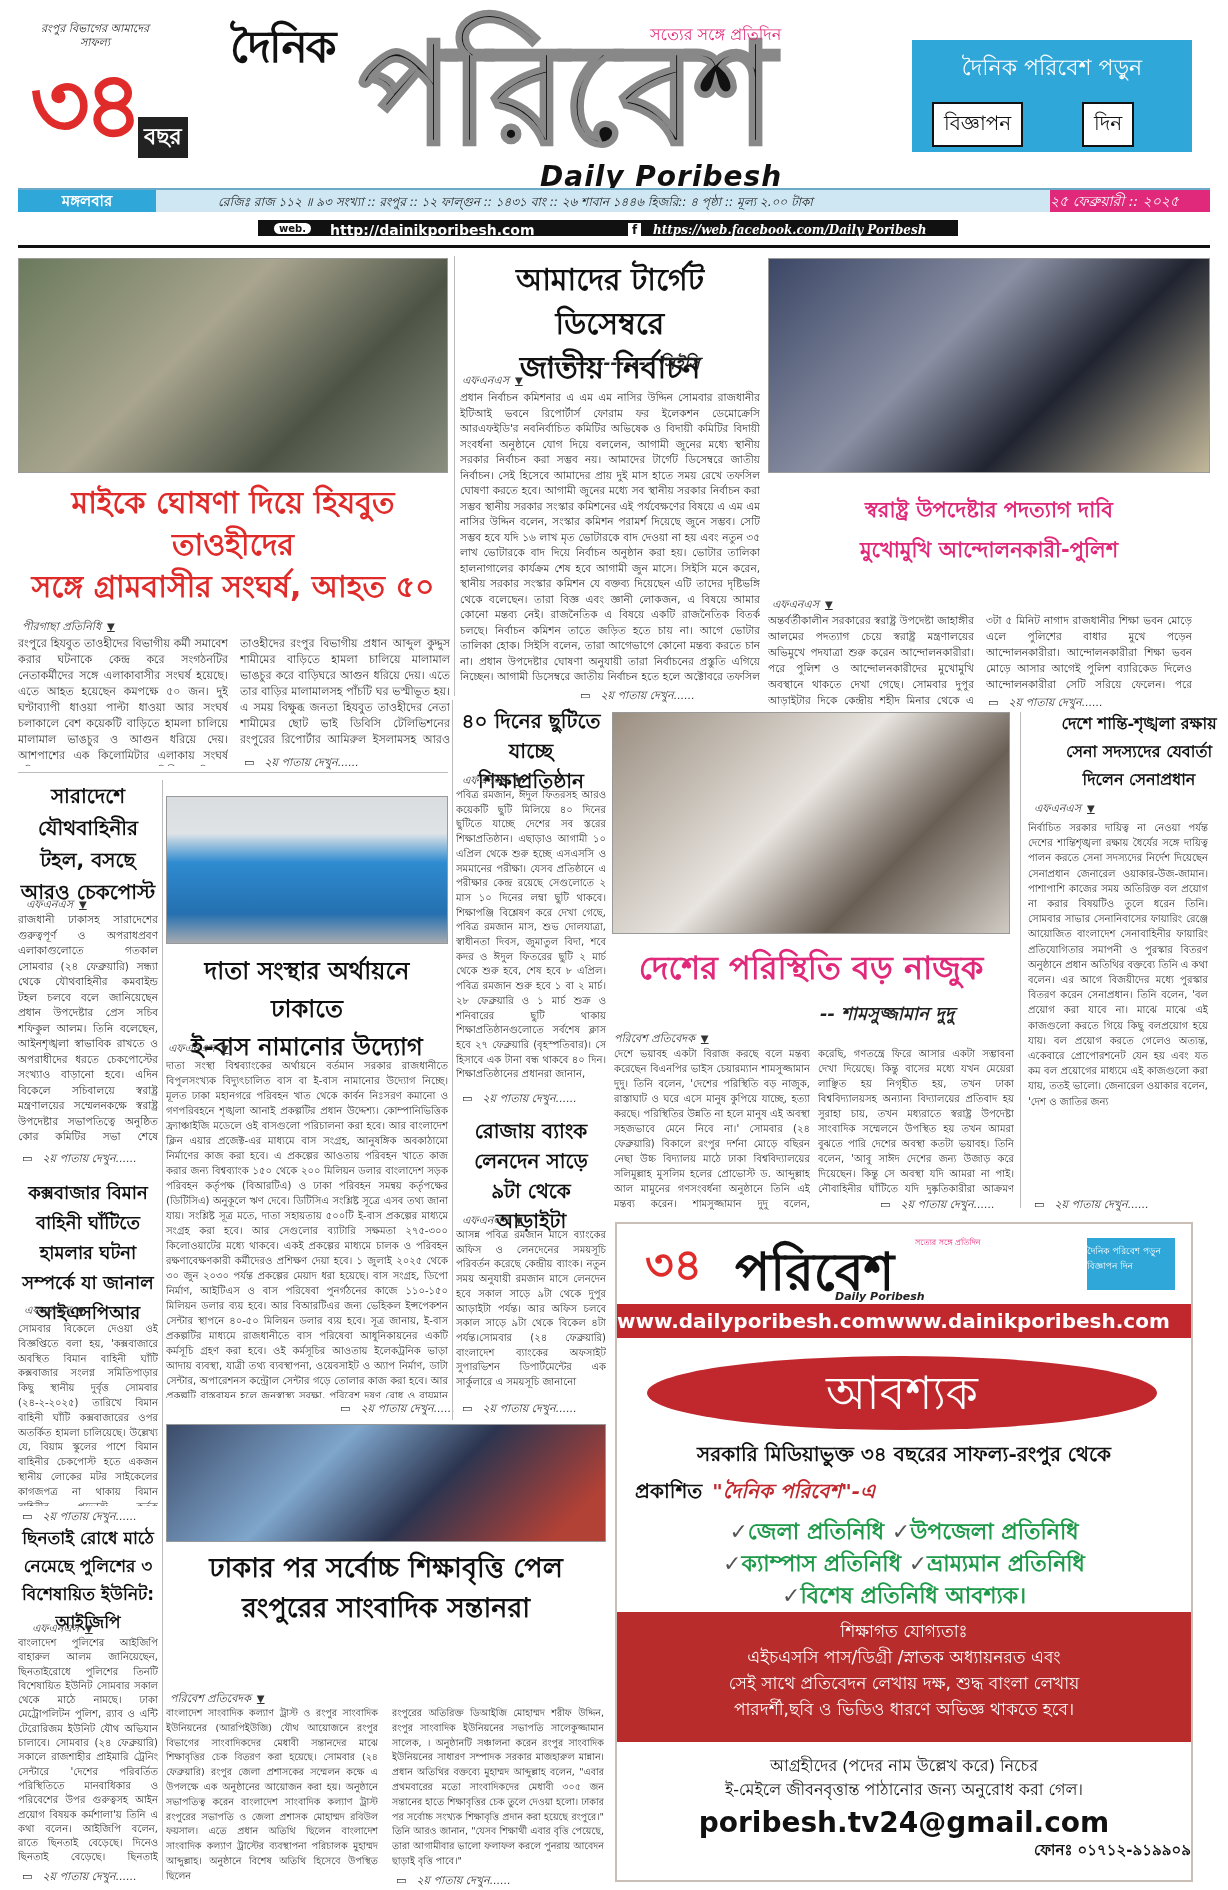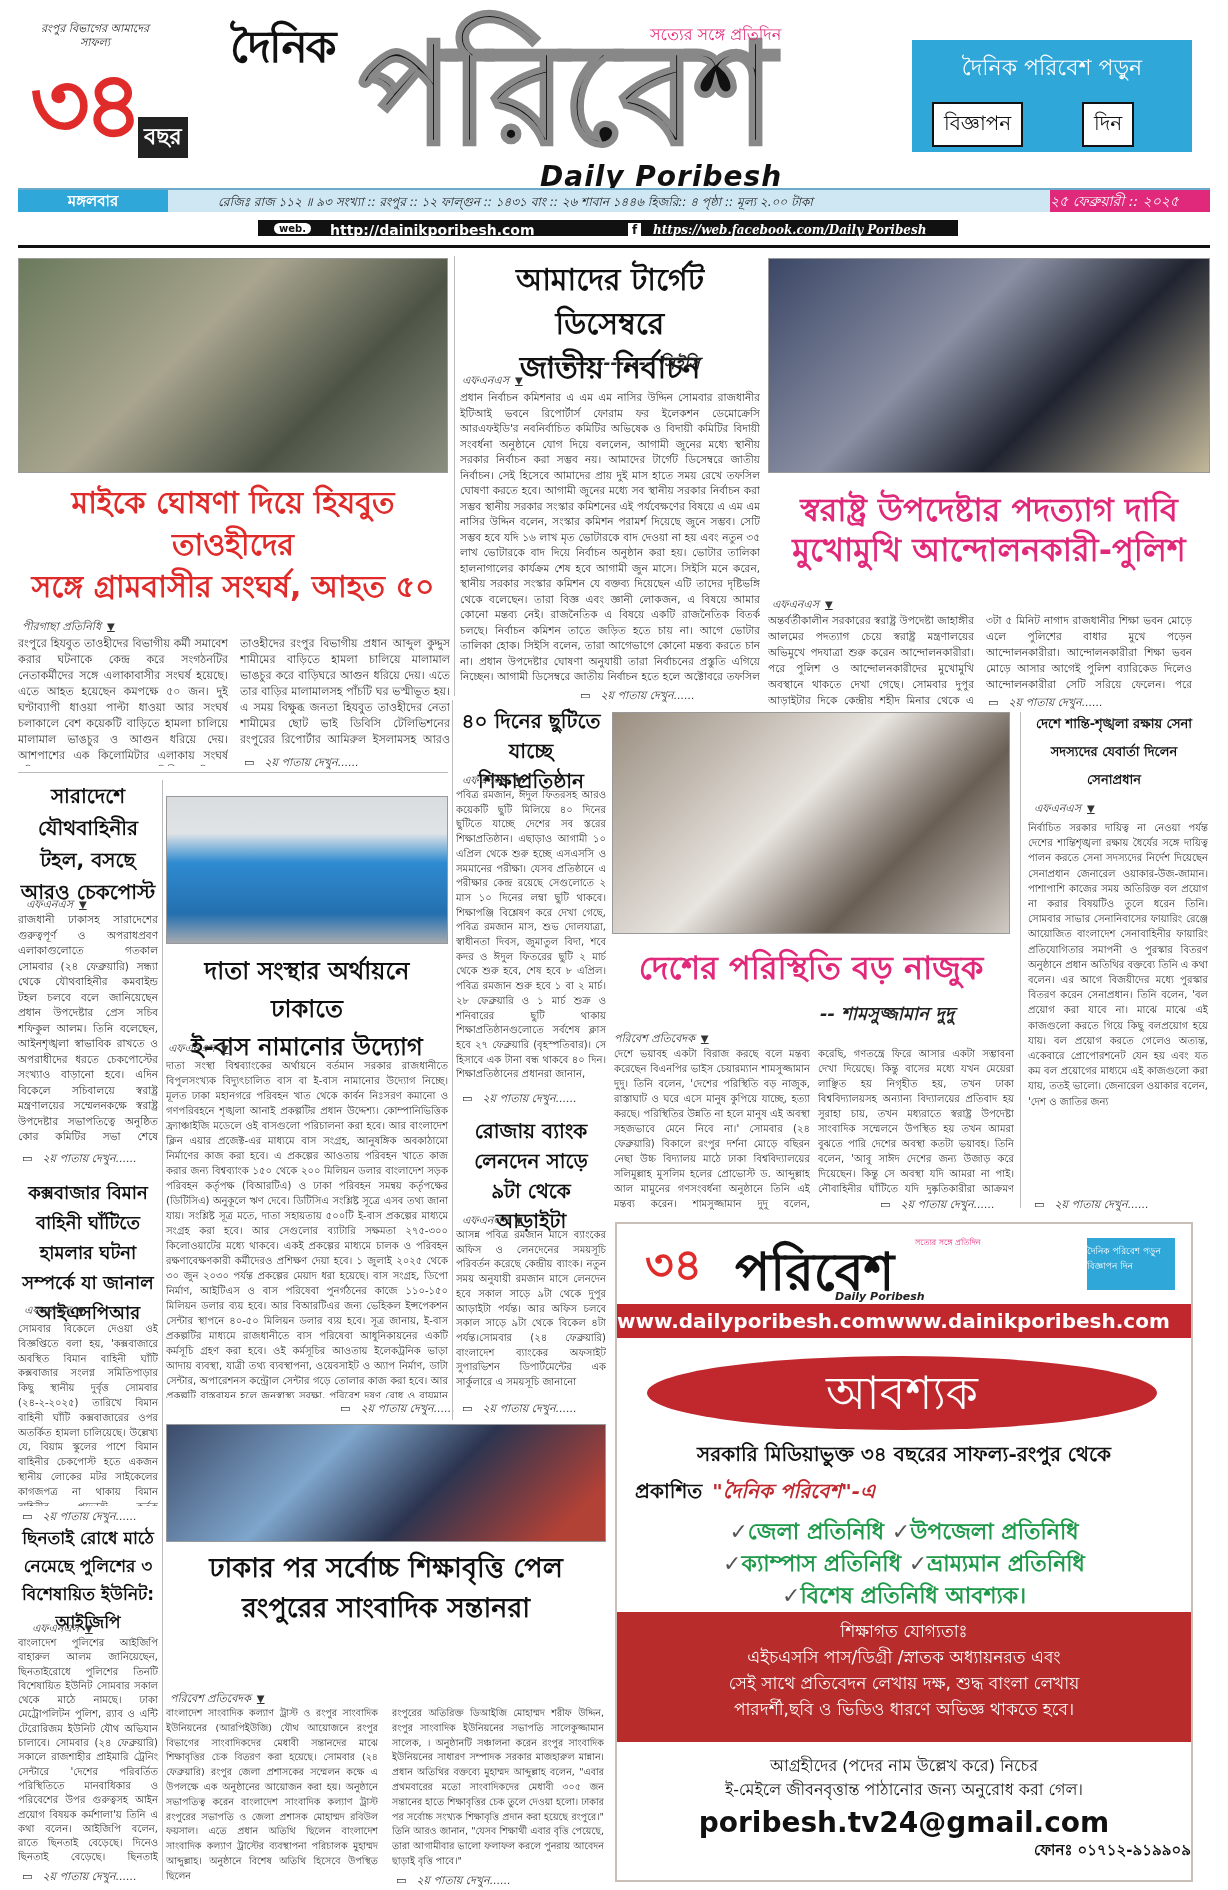--- a/index.html
+++ b/index.html
@@ -11,21 +11,21 @@
 .anniv .num{position:absolute;left:10px;top:0;font-size:92px;font-weight:bold;color:#e02b2b;font-family:"DejaVu Serif",serif;line-height:100px;letter-spacing:-6px}
 .anniv .yr{position:absolute;left:118px;top:62px;background:#222;color:#fff;font-size:22px;font-weight:bold;padding:2px 6px}
 .logo-small{left:230px;top:14px;font-size:44px;font-weight:900;color:#111;letter-spacing:-2px}
 .logo-main{left:220px;top:20px;width:690px;height:150px;font-size:140px;font-weight:900;color:#111;text-align:center;line-height:150px;letter-spacing:-4px;-webkit-text-stroke:2px #888}
 .logo-en{left:540px;top:160px;font-size:28px;font-style:italic;font-weight:bold;letter-spacing:1px;color:#111}
 .slogan{left:650px;top:22px;font-size:16px;color:#e0297a}
 .ad-box{left:912px;top:40px;width:280px;height:112px;background:#2fa7d8}
 .ad-box .t1{position:absolute;left:0;top:10px;width:100%;text-align:center;color:#fff;font-size:22px}
 .ad-box .pill{position:absolute;top:62px;background:#fff;color:#111;font-size:20px;padding:4px 10px;border:2px solid #111}
 .infobar{left:18px;top:188px;width:1192px;height:24px;background:#cfe7f3;border-top:2px solid #6aa9c8}
-.infobar .day{position:absolute;left:0;top:0;width:150px;height:22px;background:#2fa7d8;color:#fff;font-weight:bold;font-size:15px;text-align:center;line-height:22px}
+.infobar .day{position:absolute;left:0;top:0;width:138px;height:22px;background:#2fa7d8;color:#fff;font-weight:bold;font-size:15px;text-align:center;line-height:22px}
 .infobar .meta{position:absolute;left:200px;top:3px;font-size:12px;font-style:italic;color:#222}
 .infobar .date{position:absolute;right:0;top:0;width:160px;height:22px;background:#e0297a;color:#fff;font-style:italic;font-size:14px;text-align:left;line-height:22px}
 .webbar{left:258px;top:220px;width:700px;height:16px;background:#111;color:#fff;font-size:14px;font-weight:bold}
 .webbar .w{position:absolute;left:16px;top:3px;background:#fff;color:#111;border-radius:8px;font-size:10px;padding:0 5px}
 .webbar .u1{position:absolute;left:72px;top:2px}
 .webbar .fb{position:absolute;left:370px;top:3px;background:#fff;color:#111;font-size:12px;padding:0 4px}
 .webbar .u2{position:absolute;left:395px;top:3px;font-style:italic;font-family:"DejaVu Serif",serif;font-size:12px}
 .rule{left:18px;top:245px;width:1192px;height:3px;background:#111}
 .photo{background:linear-gradient(135deg,#6b7a5c,#a9a58f 40%,#4d5446 70%,#8a8f80);border:1px solid #999}
 .photo.police{background:linear-gradient(135deg,#3b4766,#8a8fa3 40%,#202430 65%,#c3b89a)}
@@ -111,21 +111,21 @@
 <div class="abs h-black" style="left:460px;top:258px;width:300px;font-size:30px;line-height:44px">
   <div>আমাদের টার্গেট ডিসেম্বরে</div>
   <div>জাতীয় নির্বাচন</div>
 </div>
 <div class="abs" style="left:540px;top:350px;font-size:17px;font-style:italic;font-weight:bold">---------------- সিইসি</div>
 <div class="abs byline" style="left:462px;top:372px"><span>এফএনএস</span><span class="arrow">▼</span></div>
 <div class="abs body" style="left:460px;top:390px;width:300px;height:294px;overflow:hidden;font-size:10.5px;line-height:15.5px">প্রধান নির্বাচন কমিশনার এ এম এম নাসির উদ্দিন সোমবার রাজধানীর ইটিআই ভবনে রিপোর্টার্স ফোরাম ফর ইলেকশন ডেমোক্রেসি আরএফইডি'র নবনির্বাচিত কমিটির অভিষেক ও বিদায়ী কমিটির বিদায়ী সংবর্ধনা অনুষ্ঠানে যোগ দিয়ে বললেন, আগামী জুনের মধ্যে স্থানীয় সরকার নির্বাচন করা সম্ভব নয়। আমাদের টার্গেট ডিসেম্বরে জাতীয় নির্বাচন। সেই হিসেবে আমাদের প্রায় দুই মাস হাতে সময় রেখে তফসিল ঘোষণা করতে হবে। আগামী জুনের মধ্যে সব স্থানীয় সরকার নির্বাচন করা সম্ভব স্থানীয় সরকার সংস্কার কমিশনের এই পর্যবেক্ষণের বিষয়ে এ এম এম নাসির উদ্দিন বলেন, সংস্কার কমিশন পরামর্শ দিয়েছে জুনে সম্ভব। সেটি সম্ভব হবে যদি ১৬ লাখ মৃত ভোটারকে বাদ দেওয়া না হয় এবং নতুন ৩৫ লাখ ভোটারকে বাদ দিয়ে নির্বাচন অনুষ্ঠান করা হয়। ভোটার তালিকা হালনাগালের কার্যক্রম শেষ হবে আগামী জুন মাসে। সিইসি মনে করেন, স্থানীয় সরকার সংস্কার কমিশন যে বক্তব্য দিয়েছেন এটি তাদের দৃষ্টিভঙ্গি থেকে বলেছেন। তারা বিজ্ঞ এবং জ্ঞানী লোকজন, এ বিষয়ে আমার কোনো মন্তব্য নেই। রাজনৈতিক এ বিষয়ে একটি রাজনৈতিক বিতর্ক চলছে। নির্বাচন কমিশন তাতে জড়িত হতে চায় না। আগে ভোটার তালিকা হোক। সিইসি বলেন, তারা আগেভাগে কোনো মন্তব্য করতে চান না। প্রধান উপদেষ্টার ঘোষণা অনুযায়ী তারা নির্বাচনের প্রস্তুতি এগিয়ে নিচ্ছেন। আগামী ডিসেম্বরে জাতীয় নির্বাচন হতে হলে অক্টোবরে তফসিল ঘোষণা করতে হবে। নাসির উদ্দিন বলেন, ভোটার তালিকা তৈরি এবং অন্যান্য প্রস্তুতি তারা নিচ্ছেন। সীমানা নির্ধারণের</div>
 <div class="abs more" style="left:580px;top:685px"><span class="ic">▭</span><span>২য় পাতায় দেখুন......</span></div>
 
 <div class="abs photo police" style="left:768px;top:258px;width:442px;height:215px"></div>
-<div class="abs h-pink" style="left:768px;top:490px;width:442px;font-size:32px;line-height:40px">
+<div class="abs h-pink" style="left:768px;top:490px;width:442px;font-size:21px;line-height:40px">
   <div>স্বরাষ্ট্র উপদেষ্টার পদত্যাগ দাবি</div>
   <div>মুখোমুখি আন্দোলনকারী-পুলিশ</div>
 </div>
 <div class="abs byline" style="left:772px;top:596px"><span>এফএনএস</span><span class="arrow">▼</span></div>
 <div class="abs body" style="left:768px;top:612px;width:206px;height:96px;overflow:hidden;font-size:10.5px">অন্তর্বর্তীকালীন সরকারের স্বরাষ্ট্র উপদেষ্টা জাহাঙ্গীর আলমের পদত্যাগ চেয়ে স্বরাষ্ট্র মন্ত্রণালয়ের অভিমুখে পদযাত্রা শুরু করেন আন্দোলনকারীরা। পরে পুলিশ ও আন্দোলনকারীদের মুখোমুখি অবস্থানে থাকতে দেখা গেছে। সোমবার দুপুর আড়াইটার দিকে কেন্দ্রীয় শহীদ মিনার থেকে এ পদযাত্রা শুরু হয়। পরে বিকেল</div>
 <div class="abs body" style="left:986px;top:612px;width:206px;height:80px;overflow:hidden;font-size:10.5px">৩টা ৫ মিনিট নাগাদ রাজধানীর শিক্ষা ভবন মোড়ে এলে পুলিশের বাধার মুখে পড়েন আন্দোলনকারীরা। আন্দোলনকারীরা শিক্ষা ভবন মোড়ে আসার আগেই পুলিশ ব্যারিকেড দিলেও আন্দোলনকারীরা সেটি সরিয়ে ফেলেন। পরে পুলিশ আন্দোলনকারীদের</div>
 <div class="abs more" style="left:988px;top:692px"><span class="ic">▭</span><span>২য় পাতায় দেখুন......</span></div>
 
 <div class="abs hline" style="left:18px;top:772px;width:430px"></div>
 <div class="abs h-black" style="left:18px;top:780px;width:140px;font-size:20px;line-height:32px">সারাদেশে যৌথবাহিনীর টহল, বসছে আরও চেকপোস্ট</div>
@@ -159,21 +159,21 @@
 <div class="abs photo press" style="left:612px;top:712px;width:398px;height:222px"></div>
 <div class="abs h-pink" style="left:612px;top:946px;width:398px;font-size:32px;line-height:44px">দেশের পরিস্থিতি বড় নাজুক</div>
 <div class="abs" style="left:820px;top:1000px;font-size:18px;font-weight:bold;font-style:italic">-- শামসুজ্জামান দুদু</div>
 <div class="abs byline" style="left:614px;top:1030px"><span>পরিবেশ প্রতিবেদক</span><span class="arrow">▼</span></div>
 <div class="abs body" style="left:614px;top:1046px;width:196px;height:164px;overflow:hidden;font-size:10px;line-height:15px">দেশে ভয়াবহ একটা বিরাজ করছে বলে মন্তব্য করেছেন বিএনপির ভাইস চেয়ারম্যান শামসুজ্জামান দুদু। তিনি বলেন, 'দেশের পরিস্থিতি বড় নাজুক, রাস্তাঘাট ও ঘরে এসে মানুষ কুপিয়ে যাচ্ছে, হত্যা করছে। পরিস্থিতির উন্নতি না হলে মানুষ এই অবস্থা সহজভাবে মেনে নিবে না।' সোমবার (২৪ ফেব্রুয়ারি) বিকালে রংপুর দর্শনা মোড়ে বছিরন নেছা উচ্চ বিদ্যালয় মাঠে ঢাকা বিশ্ববিদ্যালয়ের সলিমুল্লাহ মুসলিম হলের প্রোভোস্ট ড. আব্দুল্লাহ আল মামুনের গণসংবর্ধনা অনুষ্ঠানে তিনি এই মন্তব্য করেন। শামসুজ্জামান দুদু বলেন, বৈষম্যবিরোধী ছাত্র আন্দোলনের মধ্য দিয়ে ফ্যাসিবাদকে পরাজিত</div>
 <div class="abs body" style="left:818px;top:1046px;width:196px;height:148px;overflow:hidden;font-size:10px;line-height:15px">করেছি, গণতন্ত্রে ফিরে আসার একটা সম্ভাবনা দেখা দিয়েছে। কিন্তু বাসের মধ্যে যখন মেয়েরা লাঞ্ছিত হয় নিগৃহীত হয়, তখন ঢাকা বিশ্ববিদ্যালয়সহ অন্যান্য বিদ্যালয়ের প্রতিবাদ হয় সুরাহা চায়, তখন মধ্যরাতে স্বরাষ্ট্র উপদেষ্টা সাংবাদিক সম্মেলনে উপস্থিত হয় তখন আমরা বুঝতে পারি দেশের অবস্থা কতটা ভয়াবহ। তিনি বলেন, 'আবু সাঈদ দেশের জন্য উজাড় করে দিয়েছেন। কিন্তু সে অবস্থা যদি আমরা না পাই। নৌবাহিনীর ঘাঁটিতে যদি দুষ্কৃতিকারীরা আক্রমণ করে এবং সেটি আমাদের দেখতে হয় এর চাইতে পরিতাপের বিষয় বাংলাদেশের দ্বিতীয়টা নাই।'</div>
 <div class="abs more" style="left:880px;top:1194px"><span class="ic">▭</span><span>২য় পাতায় দেখুন......</span></div>
 
 <div class="abs vline" style="left:1020px;top:712px;height:496px"></div>
 
-<div class="abs h-black" style="left:1024px;top:710px;width:180px;font-size:13px;line-height:28px">দেশে শান্তি-শৃঙ্খলা রক্ষায় সেনা সদস্যদের যেবার্তা দিলেন সেনাপ্রধান</div>
+<div class="abs h-black" style="left:1049px;top:710px;width:180px;font-size:16px;line-height:28px">দেশে শান্তি-শৃঙ্খলা রক্ষায় সেনা সদস্যদের যেবার্তা দিলেন সেনাপ্রধান</div>
 <div class="abs byline" style="left:1034px;top:800px"><span>এফএনএস</span><span class="arrow">▼</span></div>
 <div class="abs body" style="left:1028px;top:820px;width:180px;height:370px;overflow:hidden;font-size:10px;line-height:15.2px">নির্বাচিত সরকার দায়িত্ব না নেওয়া পর্যন্ত দেশের শান্তিশৃঙ্খলা রক্ষায় ধৈর্যের সঙ্গে দায়িত্ব পালন করতে সেনা সদস্যদের নির্দেশ দিয়েছেন সেনাপ্রধান জেনারেল ওয়াকার-উজ-জামান। পাশাপাশি কাজের সময় অতিরিক্ত বল প্রয়োগ না করার বিষয়টিও তুলে ধরেন তিনি। সোমবার সাভার সেনানিবাসের ফায়ারিং রেঞ্জে আয়োজিত বাংলাদেশ সেনাবাহিনীর ফায়ারিং প্রতিযোগিতার সমাপনী ও পুরস্কার বিতরণ অনুষ্ঠানে প্রধান অতিথির বক্তব্যে তিনি এ কথা বলেন। এর আগে বিজয়ীদের মধ্যে পুরস্কার বিতরণ করেন সেনাপ্রধান। তিনি বলেন, 'বল প্রয়োগ করা যাবে না। মাঝে মাঝে এই কাজগুলো করতে গিয়ে কিছু বলপ্রয়োগ হয়ে যায়। বল প্রয়োগ করতে গেলেও অত্যন্ত, একেবারে প্রোপোরশনেট যেন হয় এবং যত কম বল প্রয়োগের মাধ্যমে এই কাজগুলো করা যায়, ততই ভালো। জেনারেল ওয়াকার বলেন, 'দেশ ও জাতির জন্য</div>
 <div class="abs more" style="left:1034px;top:1194px"><span class="ic">▭</span><span>২য় পাতায় দেখুন......</span></div>
 
 <div class="abs h-black" style="left:18px;top:1178px;width:140px;font-size:18px;line-height:30px">কক্সবাজার বিমান বাহিনী ঘাঁটিতে হামলার ঘটনা সম্পর্কে যা জানাল আইএসপিআর</div>
 <div class="abs byline" style="left:24px;top:1302px"><span>এফএনএস</span><span class="arrow">▼</span></div>
 <div class="abs body" style="left:18px;top:1322px;width:140px;height:184px;overflow:hidden;font-size:10px;line-height:14.8px">সোমবার বিকেলে দেওয়া ওই বিজ্ঞপ্তিতে বলা হয়, 'কক্সবাজারে অবস্থিত বিমান বাহিনী ঘাঁটি কক্সবাজার সংলগ্ন সমিতিপাড়ার কিছু স্থানীয় দুর্বৃত্ত সোমবার (২৪-২-২০২৫) তারিখে বিমান বাহিনী ঘাঁটি কক্সবাজারের ওপর অতর্কিত হামলা চালিয়েছে। উল্লেখ্য যে, বিয়াম স্কুলের পাশে বিমান বাহিনীর চেকপোস্ট হতে একজন স্থানীয় লোকের মটর সাইকেলের কাগজপত্র না থাকায় বিমান বাহিনীর প্রভোস্ট কর্তৃক জিজ্ঞাসাবাদের জন্য ঘাঁটির</div>
 <div class="abs more" style="left:22px;top:1506px"><span class="ic">▭</span><span>২য় পাতায় দেখুন......</span></div>
 
 <div class="abs h-black" style="left:18px;top:1524px;width:140px;font-size:17px;line-height:28px">ছিনতাই রোধে মাঠে নেমেছে পুলিশের ৩ বিশেষায়িত ইউনিট: আইজিপি</div>

